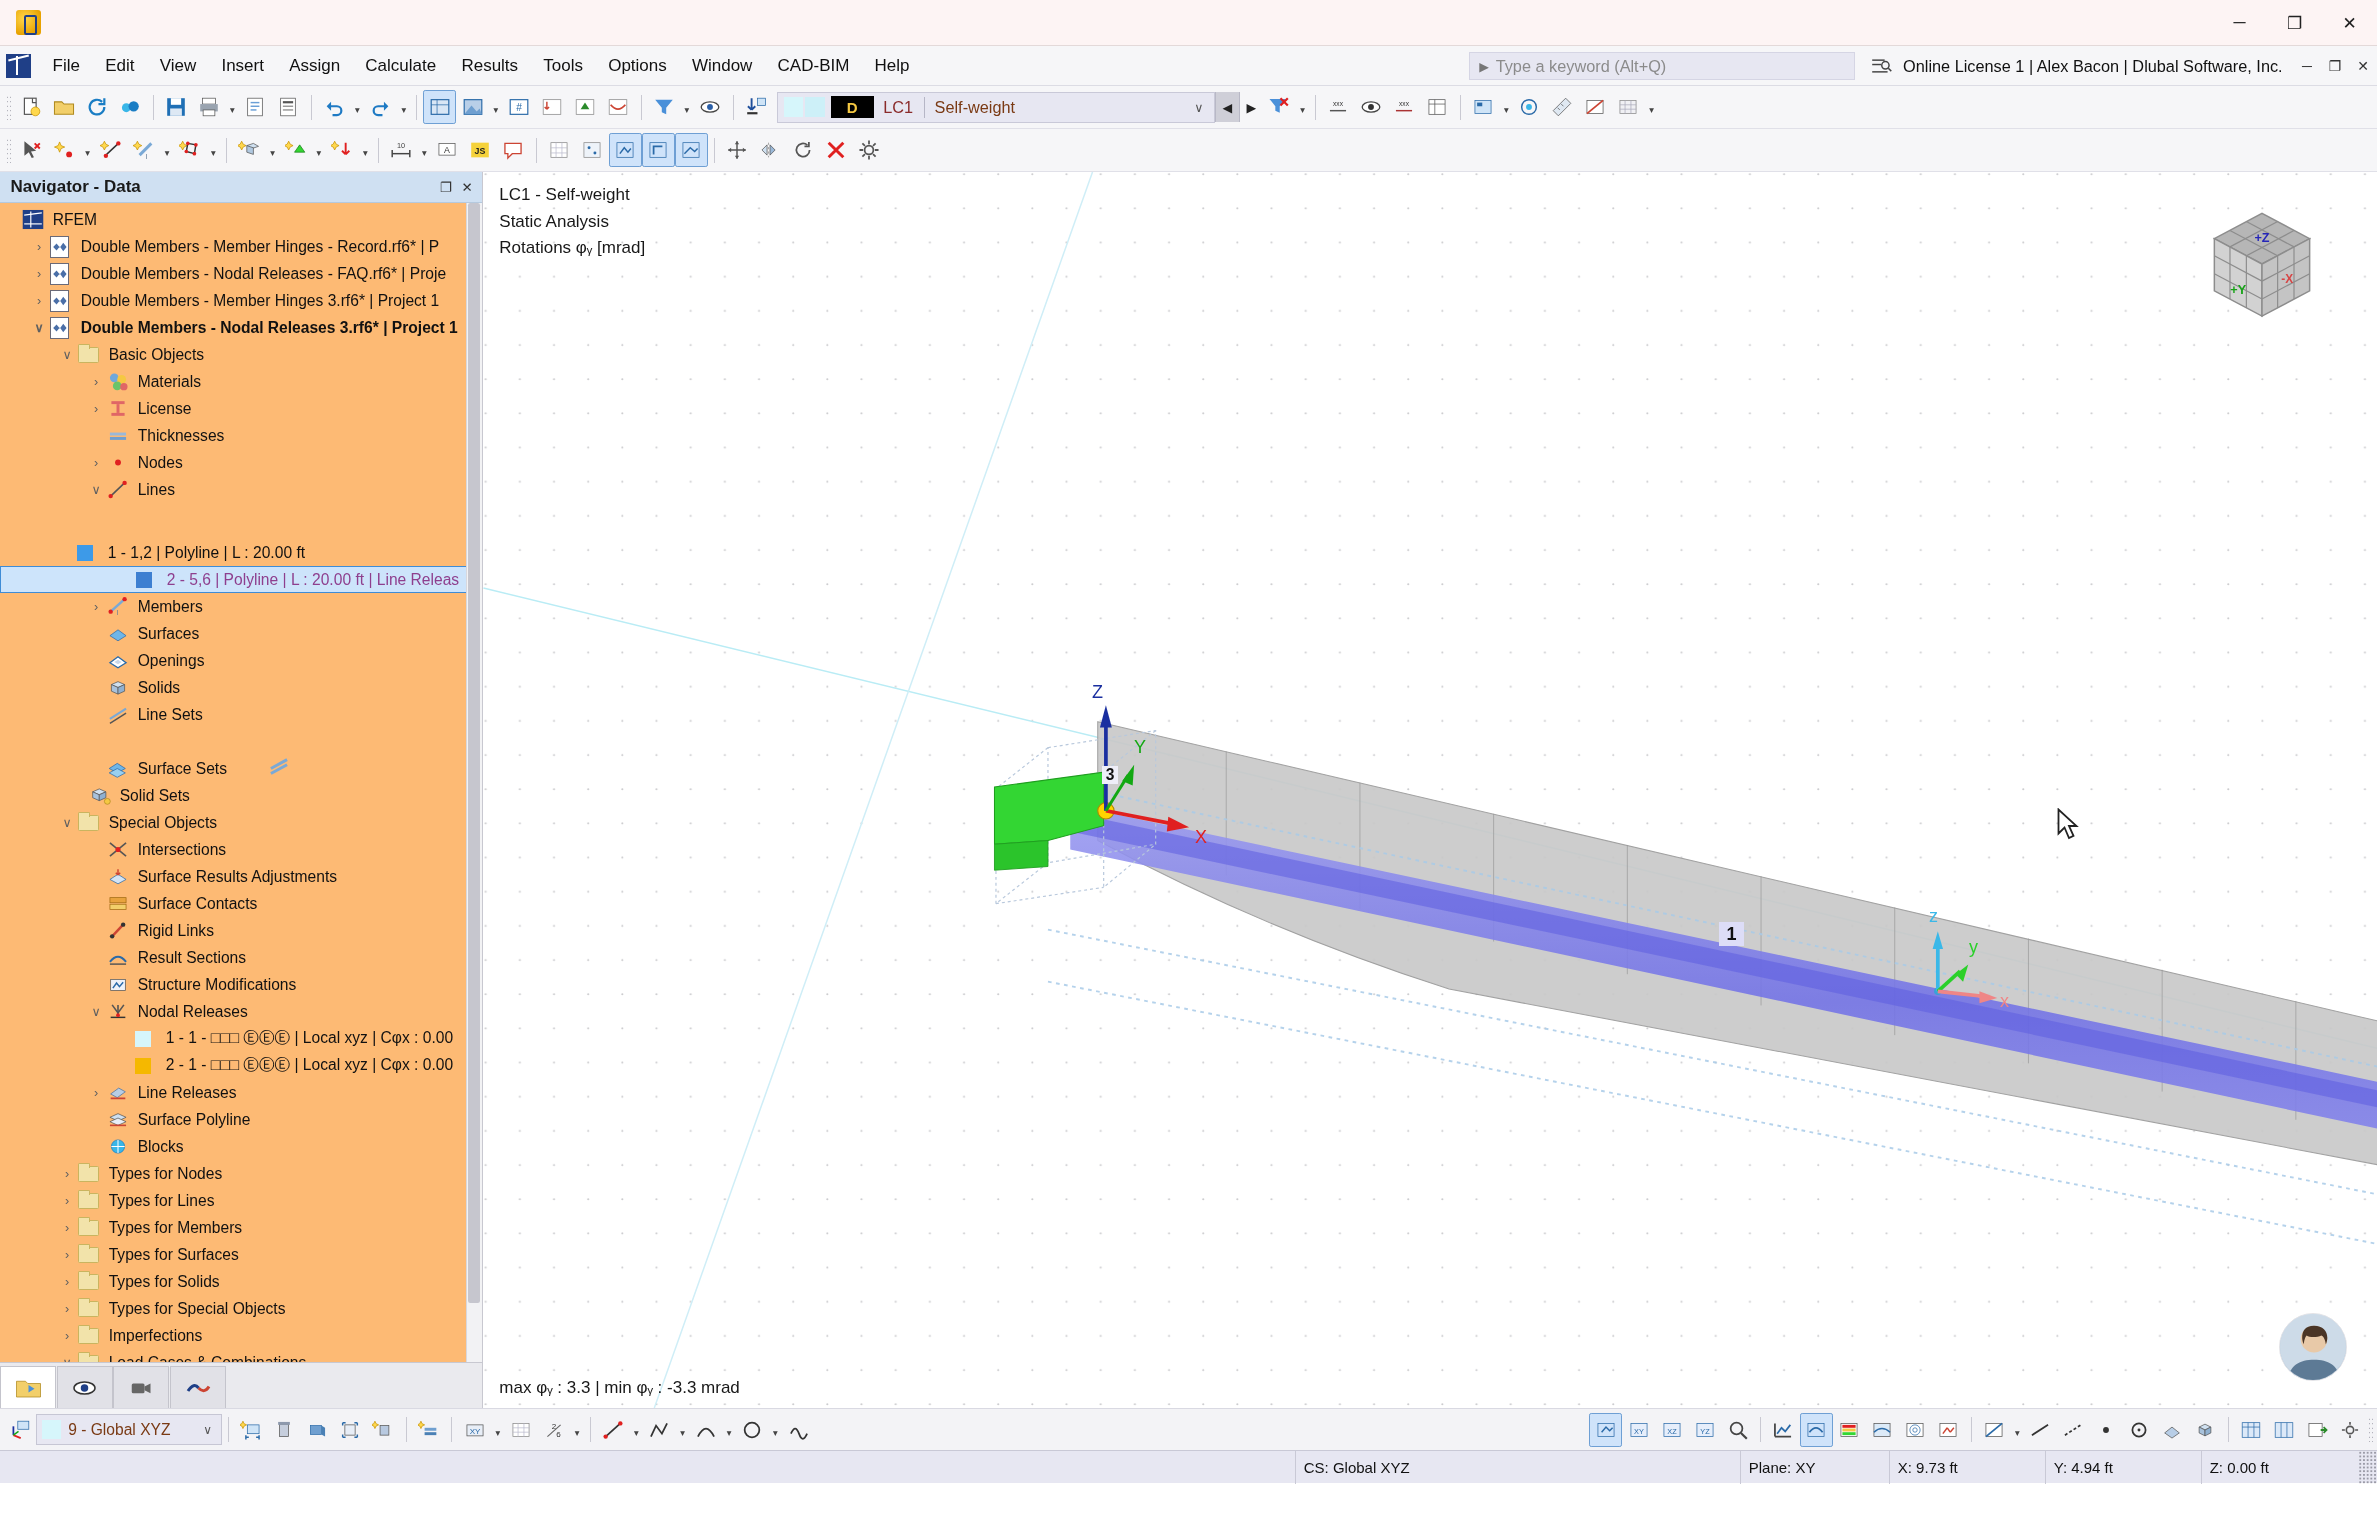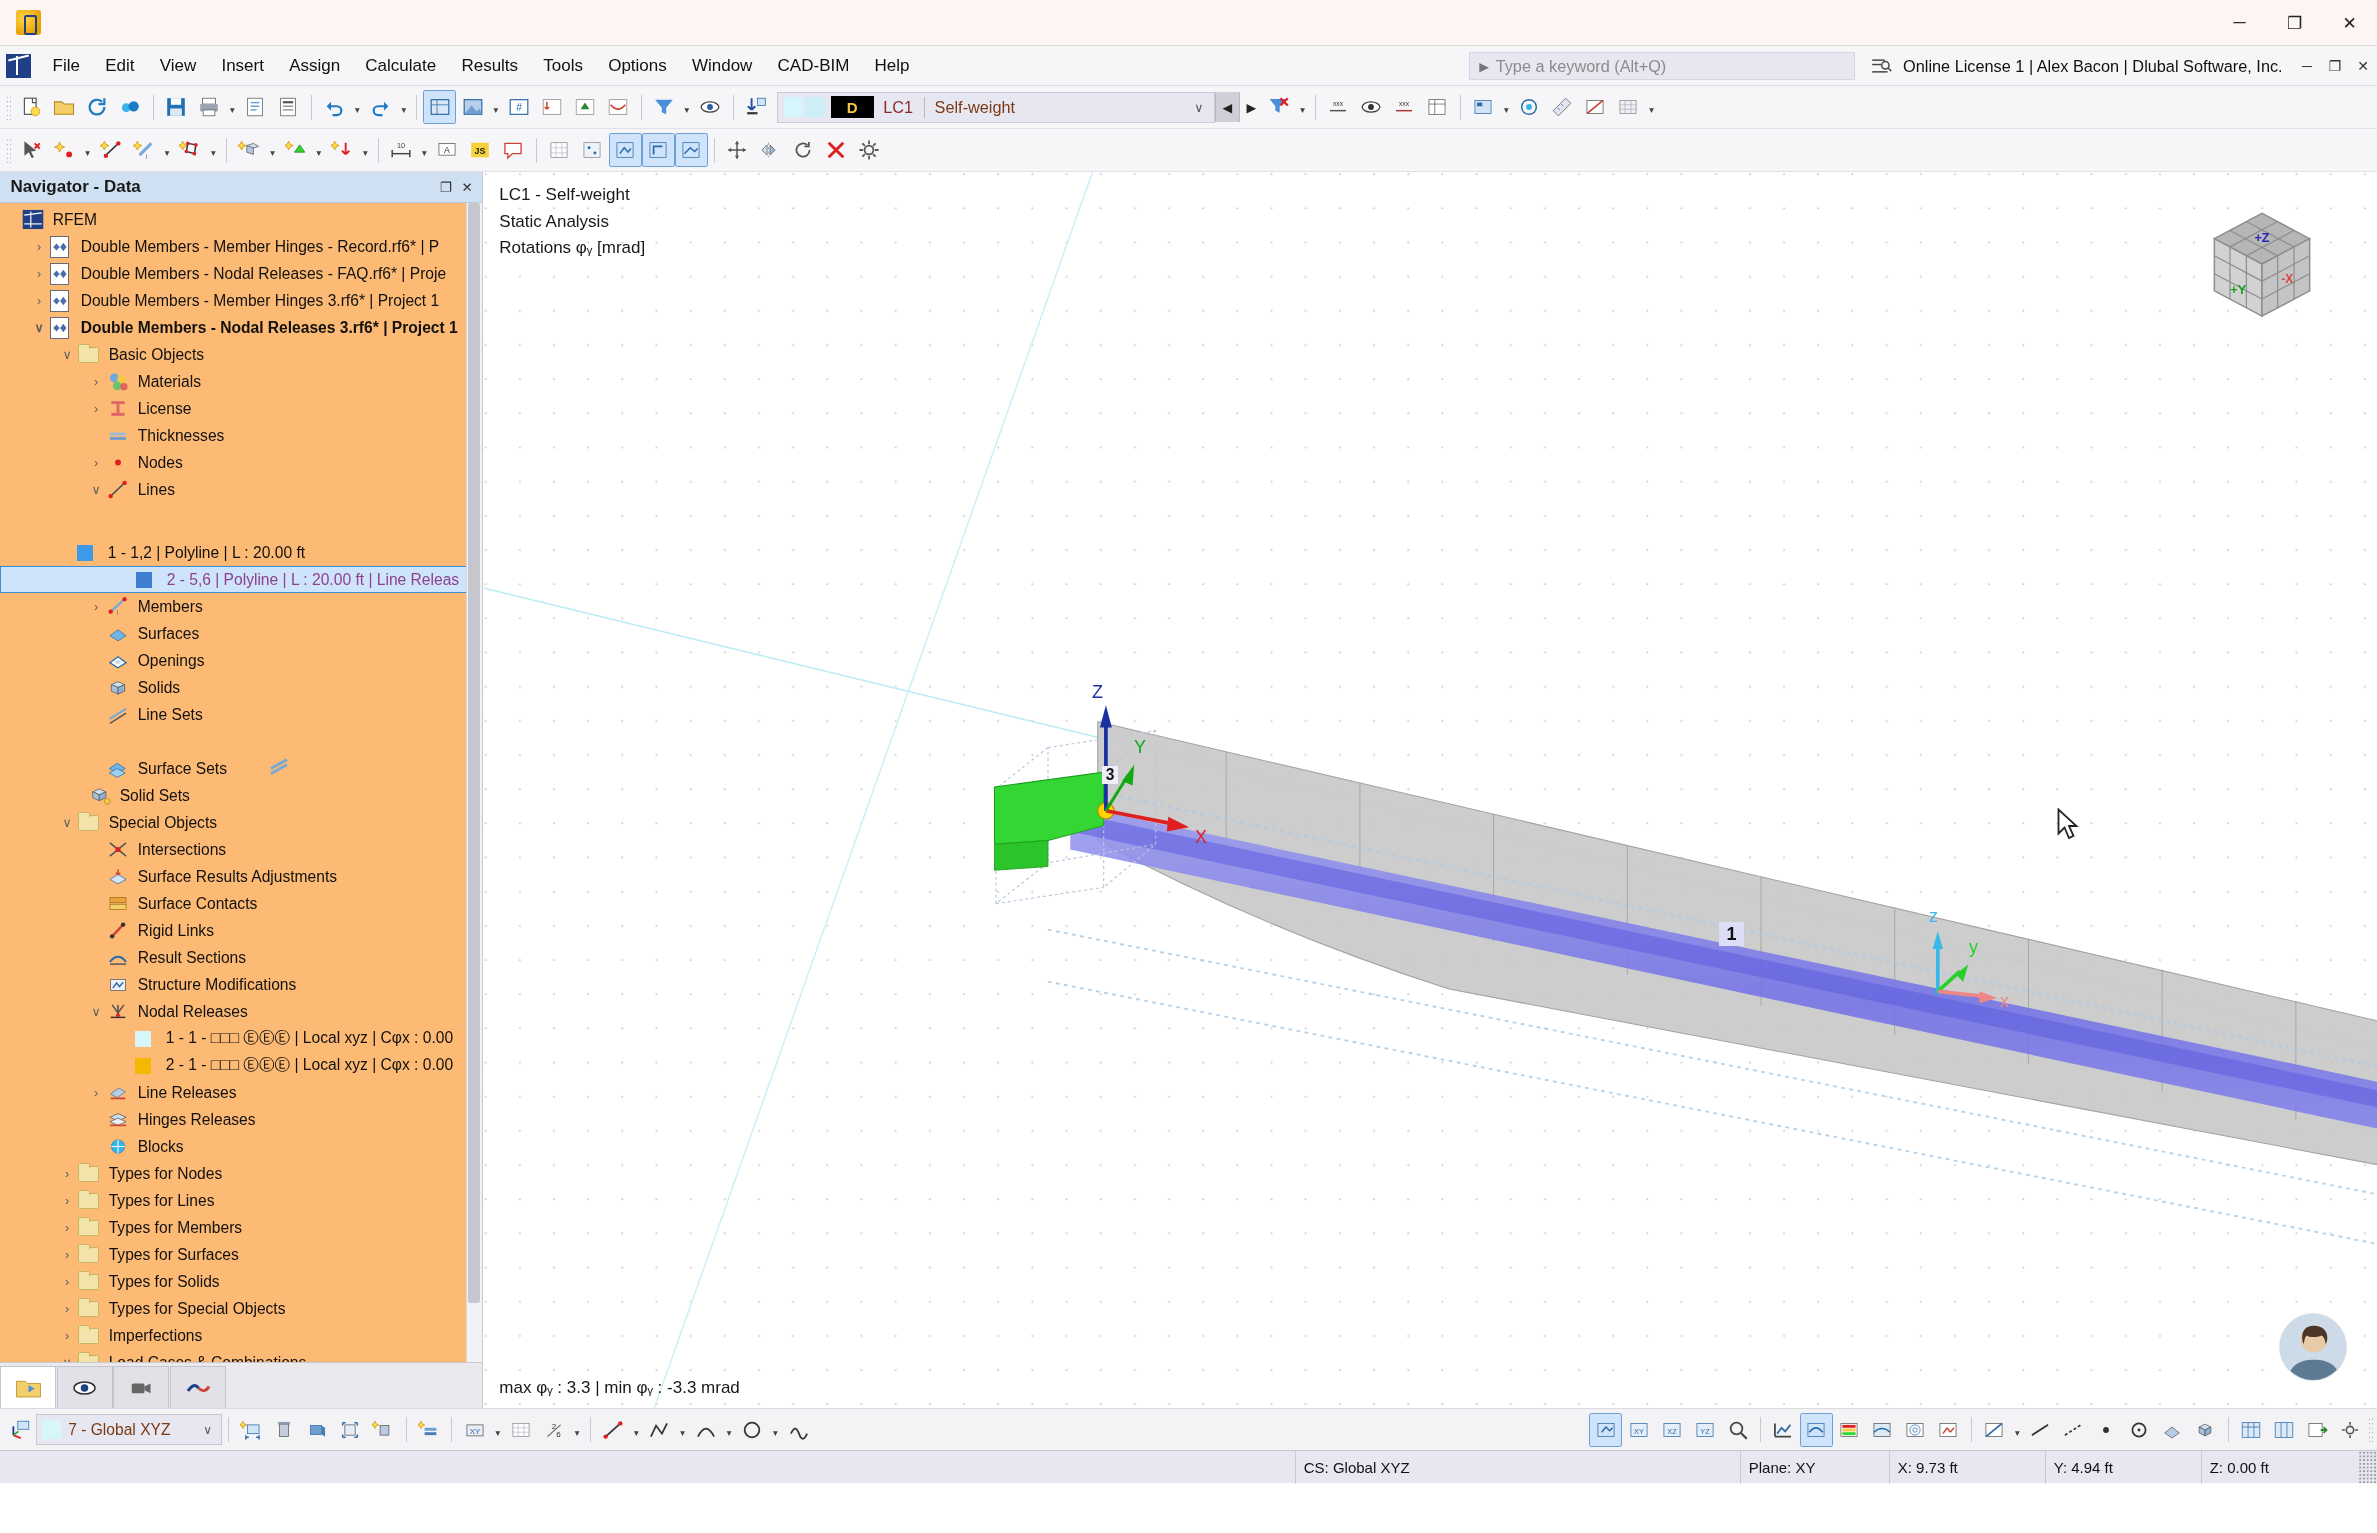--- a/index.html
+++ b/index.html
@@ -837,21 +837,21 @@
               </svg></div>
             <div class="lbl">Line Releases</div>
           </div>
           <div class="row" style="padding-left: 85px;">
             <div class="tw"></div>
             <div class="ti"><svg width="22" height="21" viewBox="0 0 30 28">
                 <path d="M4 11l11-5 11 5-11 5z" fill="#cfe0f0" stroke="#555"></path>
                 <path d="M4 17l11-5 11 5-11 5z" fill="#e8eef7" stroke="#555"></path>
                 <line x1="4" y1="22" x2="26" y2="22" stroke="#c43" stroke-width="2.2"></line>
               </svg></div>
-            <div class="lbl">Hinges Releases</div>
+            <div class="lbl">Surface Polyline</div>
           </div>
           <div class="row" style="padding-left: 85px;">
             <div class="tw"></div>
             <div class="ti"><svg width="22" height="21" viewBox="0 0 30 28">
                 <circle cx="15" cy="14" r="9" fill="#39b6e8" stroke="#1a7dc4"></circle>
                 <path d="M6 14h18M15 5v18" stroke="#fff" stroke-width="1.4"></path>
               </svg></div>
             <div class="lbl">Blocks</div>
           </div>
           <div class="row" style="padding-left: 56px;">
@@ -1130,21 +1130,21 @@
   <div class="tbtn">
     <svg class="ico" viewBox="0 0 30 30">
         <rect x="12" y="3" width="15" height="11" fill="#cfe4f7" stroke="#2a6aa8"></rect>
         <line x1="6" y1="22" x2="6" y2="10" stroke="#1a2fa0" stroke-width="2.4"></line>
         <line x1="6" y1="22" x2="16" y2="26" stroke="#e02020" stroke-width="2.4"></line>
         <line x1="6" y1="22" x2="13" y2="17" stroke="#12a812" stroke-width="2"></line>
       </svg>
   </div>
   <div class="csbox">
     <div class="sw"></div>
-    <div class="txt">7 - Global XYZ</div>
+    <div class="txt">9 - Global XYZ</div>
     <div class="cv">∨</div>
   </div>
   <div class="tbsep"></div>
 
   <div class="tbtn">
     <svg class="ico" viewBox="0 0 30 30">
         <path d="M4 3l1.6 3.4L9 8 5.6 9.6 4 13 2.4 9.6 -1 8l3.4-1.6z" fill="#ffd84d" stroke="#c79100"></path>
         <rect x="10" y="8" width="16" height="12" fill="#cfe4f7" stroke="#2a6aa8"></rect>
         <path d="M8 25h4M22 25h4M8 22v6M26 22v6" stroke="#2a6aa8" stroke-width="2"></path>
       </svg>

